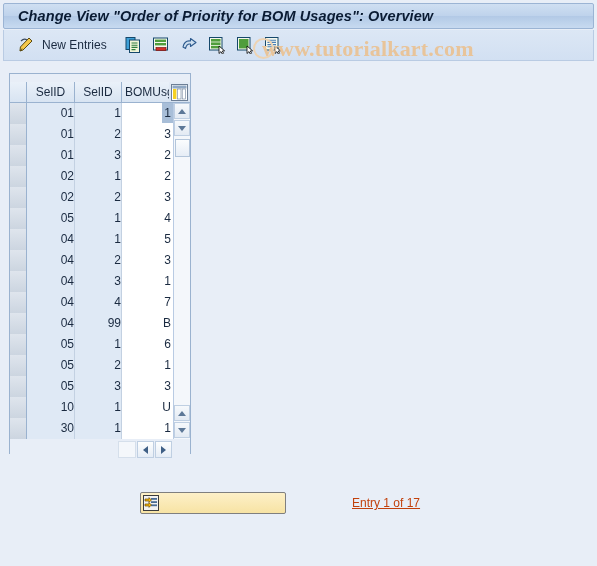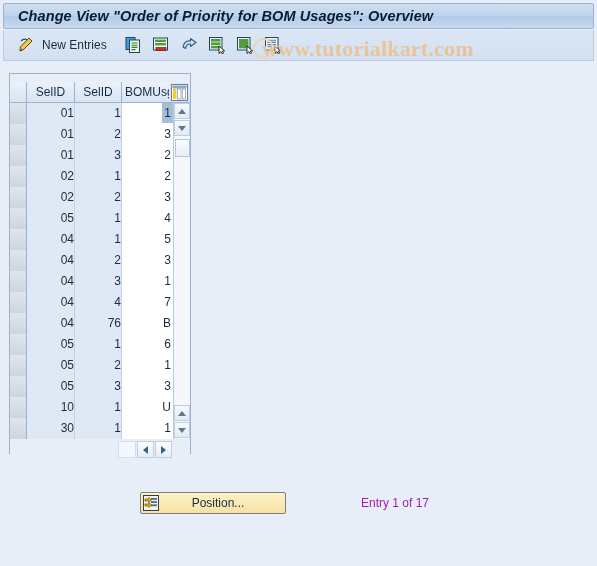--- a/index.html
+++ b/index.html
@@ -309,25 +309,26 @@
   }
   #position-button .pb-lbl {
     flex: 1 1 auto;
     text-align: center;
     font-size: 12px;
     color: #1a2a40;
     padding-right: 8px;
   }
   #entry-status {
     position: absolute;
-    left: 361px;
+    left: 352px;
     top: 496px;
     font-size: 12px;
-    color: #a21caf;
+    color: #c2410c;
     white-space: nowrap;
+    text-decoration: underline;
   }
 </style>
 </head>
 <body>
 
 <div id="title-bar">
   <span class="title-text">Change View "Order of Priority for BOM Usages": Overview</span>
 </div>
 
 <div id="toolbar">
@@ -487,21 +488,21 @@
         </div>
         <div class="tr">
           <div class="td sel"></div>
           <div class="td c1"><span class="cellval">04</span></div>
           <div class="td c2"><span class="cellval">4</span></div>
           <div class="td c3"><span class="cellval">7</span></div>
         </div>
         <div class="tr">
           <div class="td sel"></div>
           <div class="td c1"><span class="cellval">04</span></div>
-          <div class="td c2"><span class="cellval">76</span></div>
+          <div class="td c2"><span class="cellval">99</span></div>
           <div class="td c3"><span class="cellval">B</span></div>
         </div>
         <div class="tr">
           <div class="td sel"></div>
           <div class="td c1"><span class="cellval">05</span></div>
           <div class="td c2"><span class="cellval">1</span></div>
           <div class="td c3"><span class="cellval">6</span></div>
         </div>
         <div class="tr">
           <div class="td sel"></div>
@@ -562,16 +563,15 @@
   <span class="pb-ico">
     <svg viewBox="0 0 16 16" width="16" height="16">
       <rect x="0.5" y="0.5" width="15" height="15" fill="#f2f2f2" stroke="#3b3b3b" stroke-width="1"></rect>
       <rect x="8" y="3" width="6" height="1.8" fill="#4a6b92"></rect>
       <rect x="8" y="6.2" width="6" height="1.8" fill="#4a6b92"></rect>
       <rect x="8" y="9.4" width="6" height="1.8" fill="#4a6b92"></rect>
       <path d="M2 4 L6 4 L6 2.6 L8.4 5 L6 7.4 L6 6 L2 6 Z" fill="#f5b60d" stroke="#6b4c00" stroke-width=".7"></path>
       <path d="M2 9 L6 9 L6 7.6 L8.4 10 L6 12.4 L6 11 L2 11 Z" fill="#f5b60d" stroke="#6b4c00" stroke-width=".7"></path>
     </svg>
   </span>
-  <span class="pb-lbl">Position...</span>
 </div>
 
 <div id="entry-status">Entry 1 of 17</div>
 
 </body></html>

